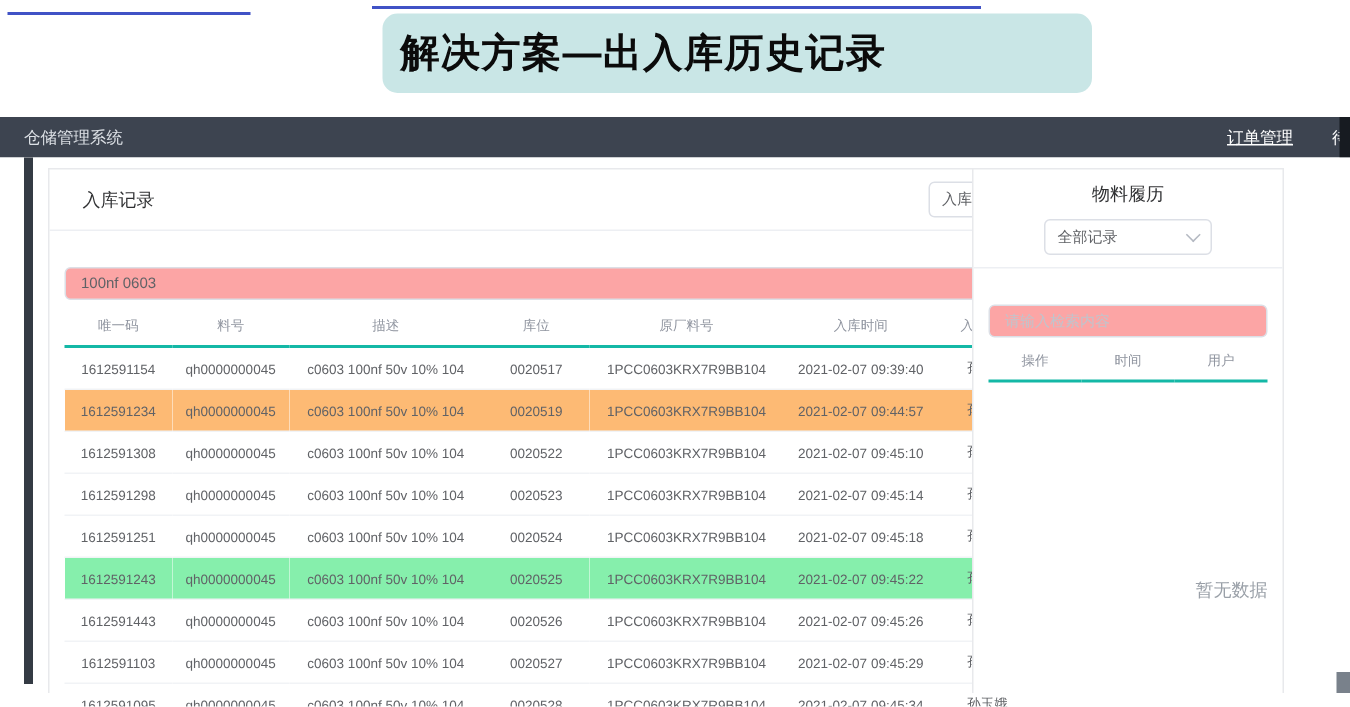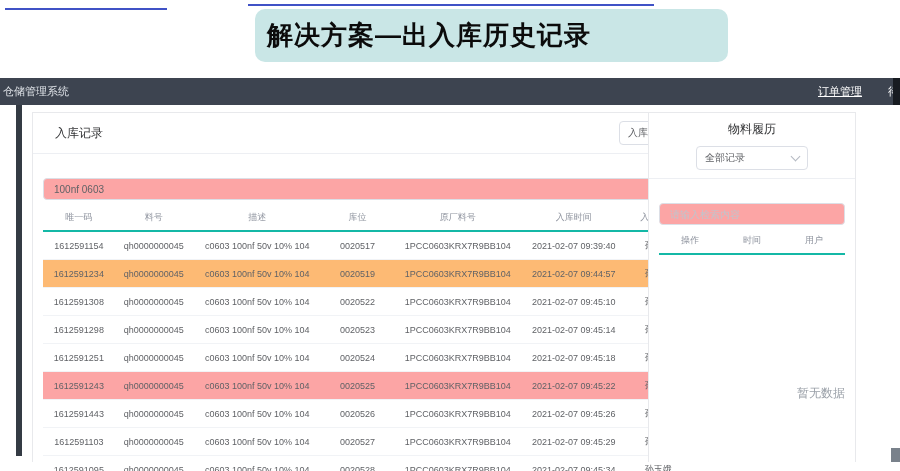--- a/index.html
+++ b/index.html
@@ -17,21 +17,21 @@
     position:absolute;left:255px;top:9px;width:473px;height:53px;
     background:#c9e6e6;border-radius:10px;display:flex;align-items:center;
   }
   .banner .title{font-size:26px;font-weight:bold;color:#0b0b0b;margin-left:12px;letter-spacing:1px;}
   
   .app{position:absolute;left:0;top:78px;width:900px;height:384px;background:#fff;}
   .app-header{
     position:relative;height:27px;background:#3d4450;
     display:flex;align-items:center;justify-content:space-between;
   }
-  .brand{color:#dde1e6;font-size:11px;margin-left:3px;white-space:nowrap;}
+  .brand{color:#dde1e6;font-size:11px;margin-left:16px;white-space:nowrap;}
   .nav{display:flex;align-items:center;margin-right:2px;}
   .nav-link{color:#ffffff;font-size:11px;text-decoration:underline;cursor:pointer;white-space:nowrap;}
   .nav-partial{
     color:#ffffff;font-size:11px;margin-left:26px;width:10px;overflow:hidden;
     white-space:nowrap;display:inline-block;cursor:pointer;
   }
   .header-edge{position:absolute;right:0;top:0;width:7px;height:27px;background:#171b21;}
   .app-body{position:relative;height:357px;background:#ffffff;}
   .side-strip{position:absolute;left:16px;top:0;width:6px;height:351px;background:#343b44;}
   
@@ -74,21 +74,21 @@
   .tbl th{
     color:#8f949f;font-weight:normal;font-size:9px;height:24px;text-align:center;
     border-bottom:2px solid #14b8a6;white-space:nowrap;overflow:hidden;
   }
   .tbl td{
     color:#606266;font-size:9px;height:25px;text-align:center;
     border-bottom:1px solid #f1f3f6;white-space:nowrap;overflow:hidden;
   }
   .tbl tr{cursor:pointer;}
   .tbl tr.selected td{background:#fdba74;margin-left:25px;}
-  .tbl tr.striped td{background:#fca5a5;text-align:center;}
+  .tbl tr.striped td{background:#86efac;text-align:center;}
   .tbl-main th:nth-child(1),.tbl-main td:nth-child(1){width:11%;}
   .tbl-main th:nth-child(2),.tbl-main td:nth-child(2){width:12%;}
   .tbl-main th:nth-child(3),.tbl-main td:nth-child(3){width:20%;}
   .tbl-main th:nth-child(4),.tbl-main td:nth-child(4){width:11%;}
   .tbl-main th:nth-child(5),.tbl-main td:nth-child(5){width:20%;}
   .tbl-main th:nth-child(6),.tbl-main td:nth-child(6){width:16%;}
   .tbl-main th:nth-child(7),.tbl-main td:nth-child(7){width:10%;}
   .empty{text-align:right;color:#9aa0a8;font-size:12px;margin-top:130px;}
   .corner-box{position:absolute;right:0;top:448px;width:9px;height:14px;background:#79818b;}
 </style>

